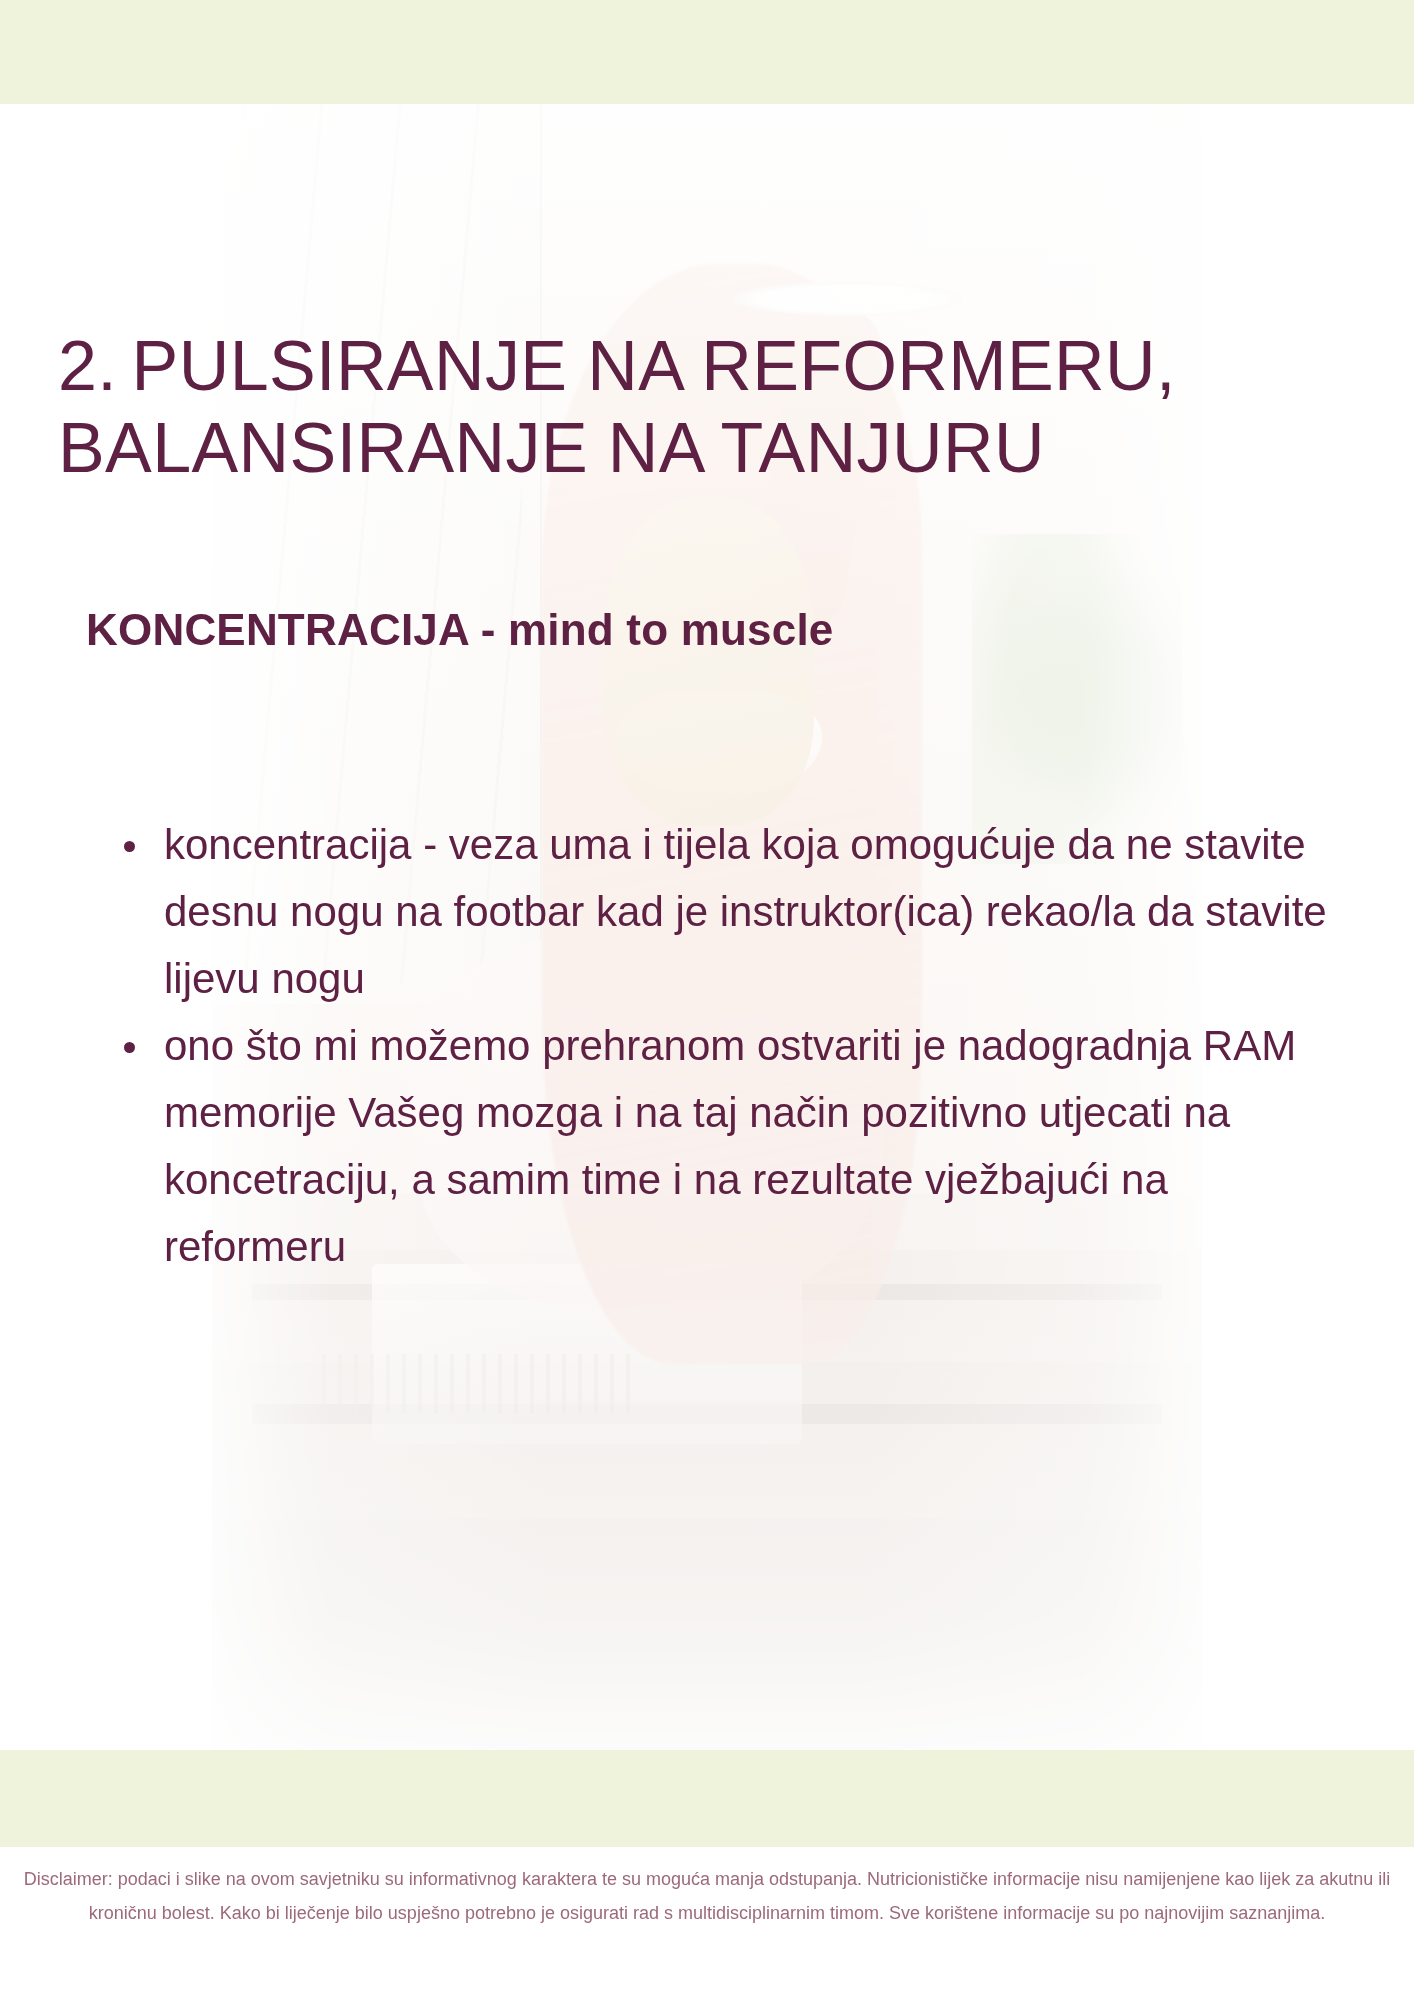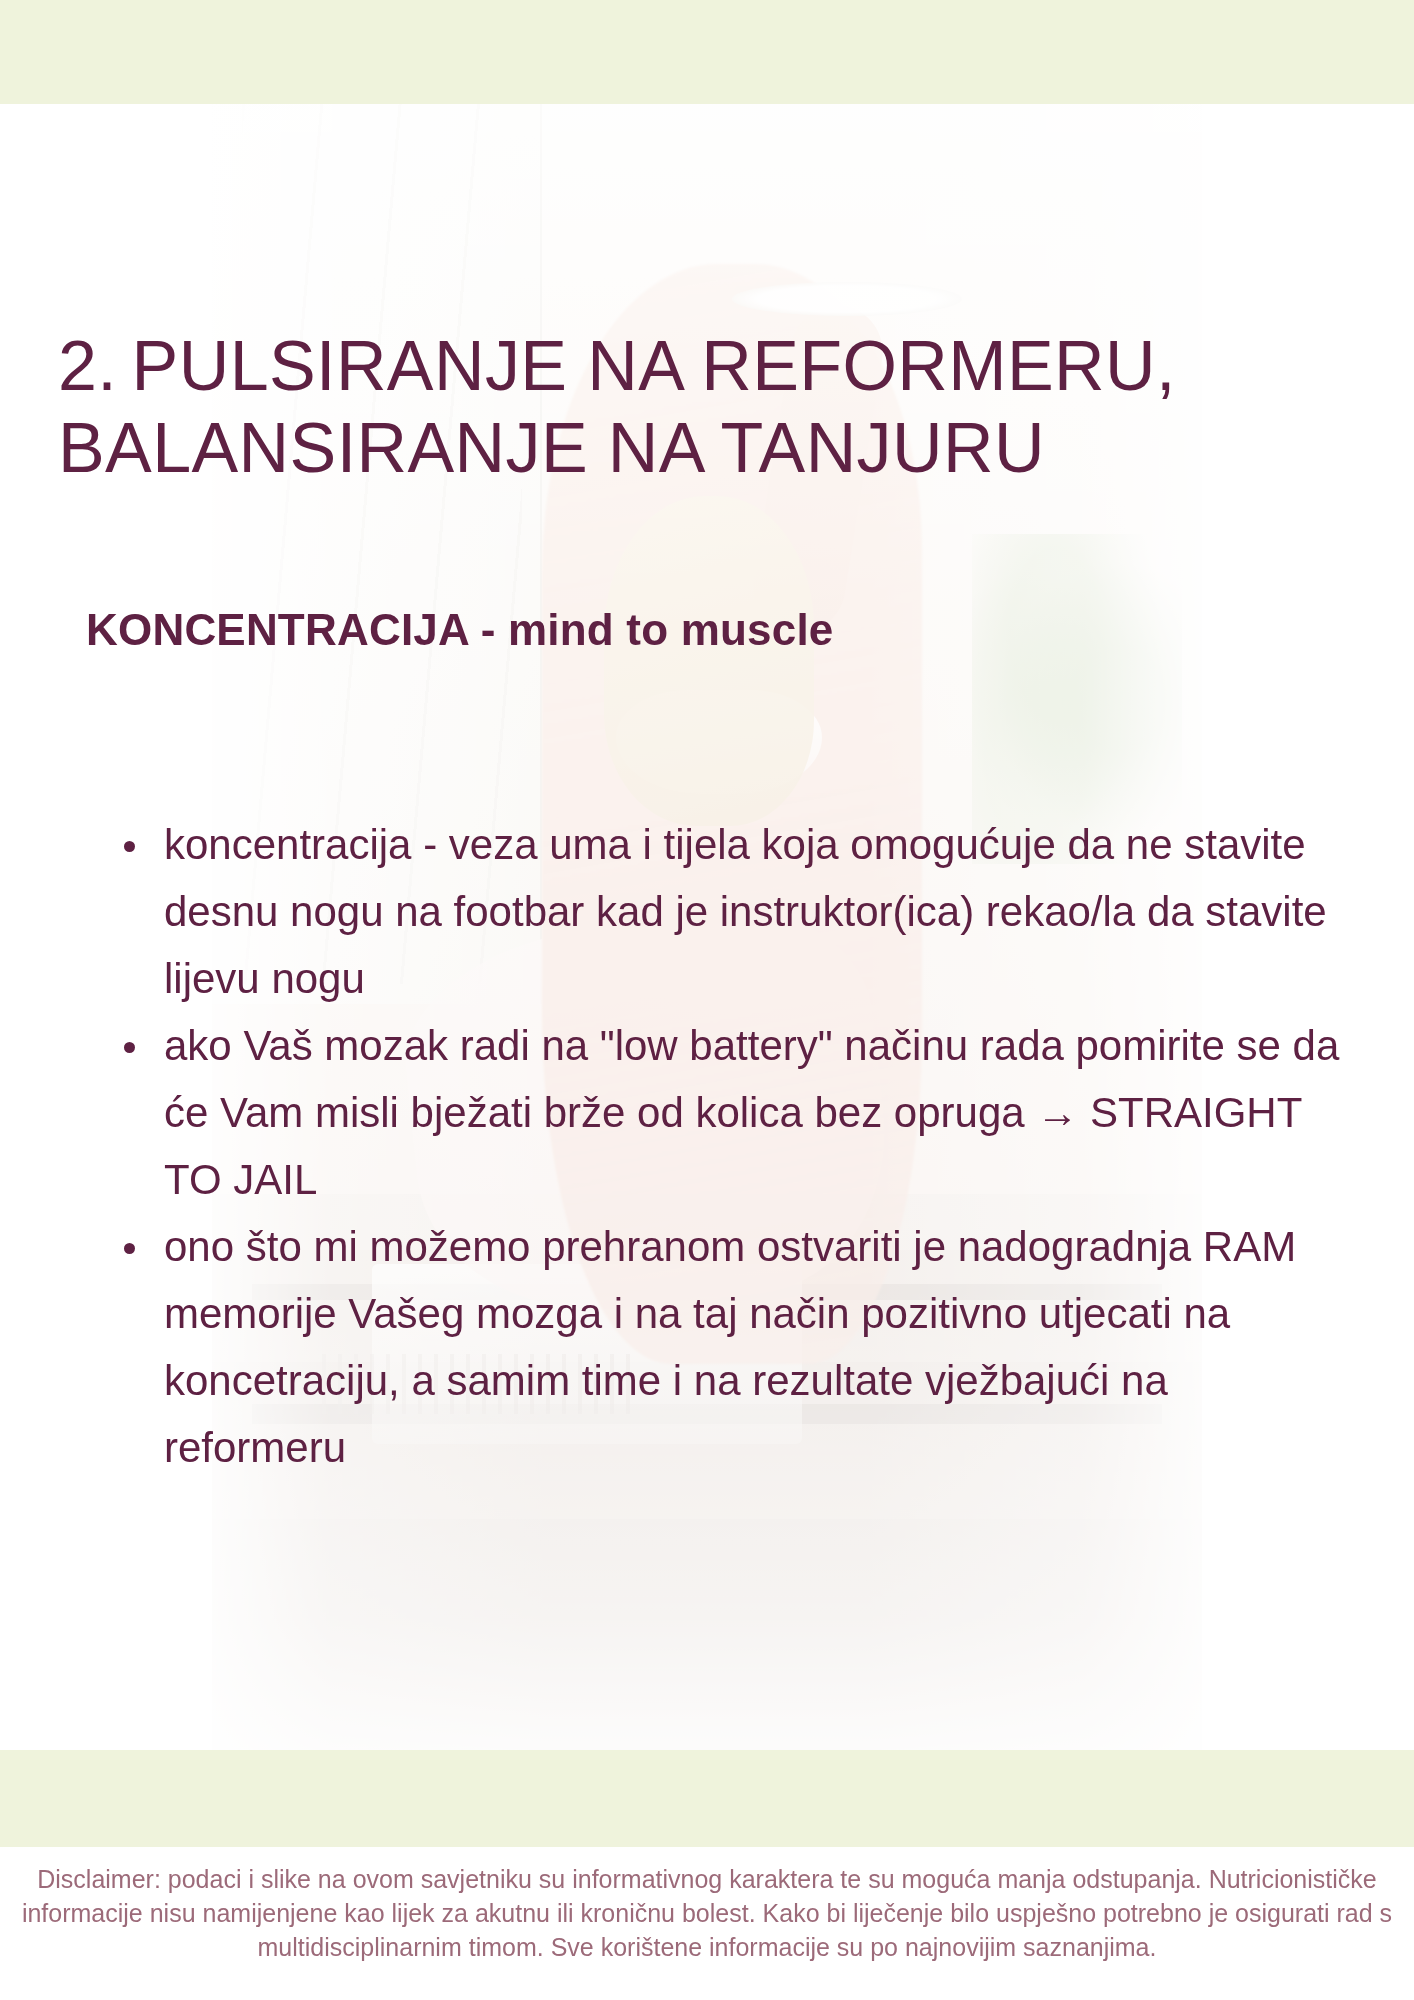--- a/index.html
+++ b/index.html
@@ -207,21 +207,21 @@
   }
 
   .disclaimer {
     position: absolute;
     left: 0;
     top: 1862px;
     width: 1414px;
     text-align: center;
     color: #9c6a79;
     font-family: "Liberation Sans Narrow", "Liberation Sans", sans-serif;
-    font-size: 25px;
+    font-size: 18px;
     line-height: 34px;
     padding: 0 6px;
     box-sizing: border-box;
     white-space: pre-line;
   }
 </style>
 </head>
 <body>
 
 <div class="page">
@@ -249,21 +249,20 @@
 
   <div class="content">
 
     <h1 class="title">2. PULSIRANJE NA REFORMERU,
 BALANSIRANJE NA TANJURU</h1>
 
     <div class="subtitle">KONCENTRACIJA - mind to muscle</div>
 
     <ul class="bullets">
       <li>koncentracija - veza uma i tijela koja omogućuje da ne stavite desnu nogu na footbar kad je instruktor(ica) rekao/la da stavite lijevu nogu</li>
-      <li>ako Vaš mozak radi na "low battery" načinu rada pomirite se da će Vam misli bježati brže od kolica bez opruga → STRAIGHT TO JAIL</li>
       <li>ono što mi možemo prehranom ostvariti je nadogradnja RAM memorije Vašeg mozga i na taj način pozitivno utjecati na koncetraciju, a samim time i na rezultate vježbajući na reformeru</li>
     </ul>
 
   </div>
 
   <div class="band-bottom"></div>
 
   <div class="disclaimer">Disclaimer: podaci i slike na ovom savjetniku su informativnog karaktera te su moguća manja odstupanja. Nutricionističke informacije nisu namijenjene kao lijek za akutnu ili kroničnu bolest. Kako bi liječenje bilo uspješno potrebno je osigurati rad s multidisciplinarnim timom. Sve korištene informacije su po najnovijim saznanjima.</div>
 
 </div>

